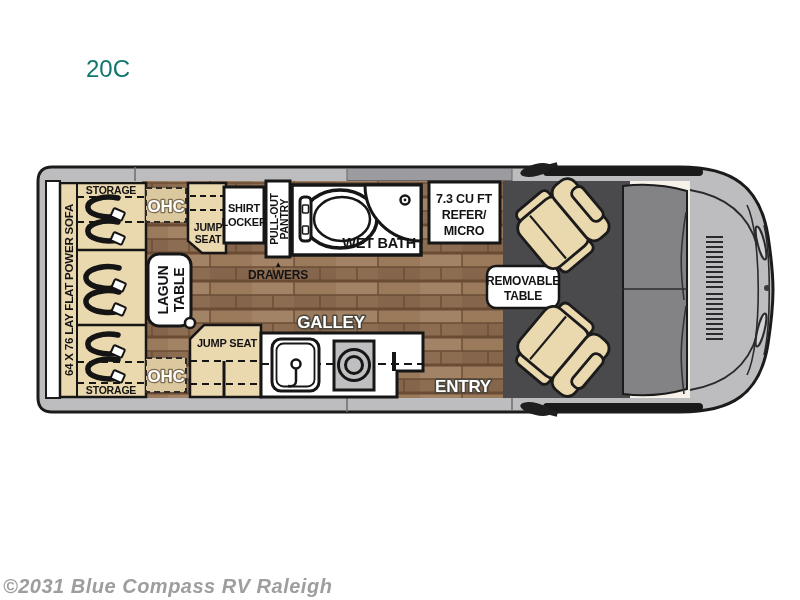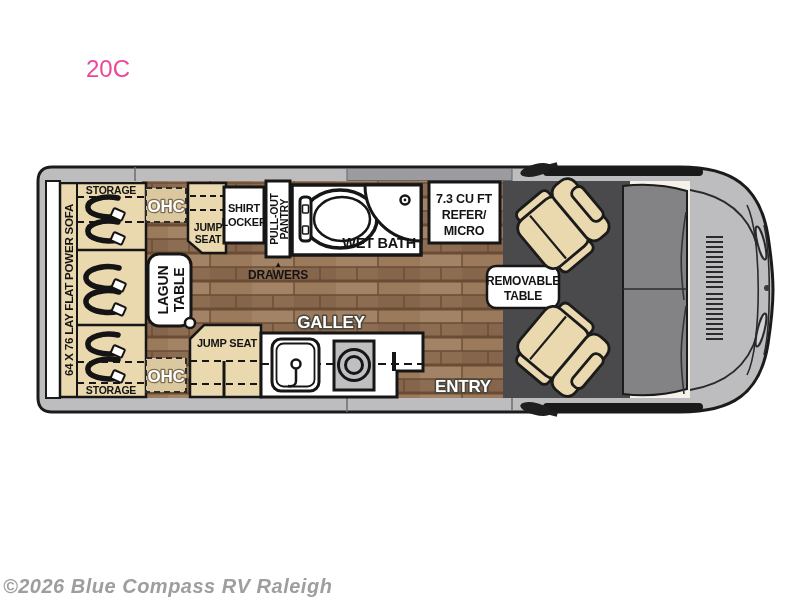--- a/index.html
+++ b/index.html
@@ -1,18 +1,18 @@
 <!DOCTYPE html>
 <html><head>
 <meta charset="utf-8">
 <style>
   html,body{margin:0;padding:0;background:#fff;}
   #stage{position:relative;width:800px;height:600px;background:#ffffff;overflow:hidden;
          font-family:"Liberation Sans",sans-serif;}
-  #plan-title{position:absolute;left:86px;top:55px;font-size:24px;font-weight:500;color:#ec4899;}
+  #plan-title{position:absolute;left:86px;top:55px;font-size:24px;font-weight:500;color:#0f766e;}
   #watermark{position:absolute;left:3px;top:575px;font-size:20px;font-weight:bold;font-style:italic;
              color:#9e9e9e;letter-spacing:.5px;white-space:nowrap;}
   svg text{font-family:"Liberation Sans",sans-serif;font-weight:bold;fill:#131313;letter-spacing:-.2px;}
   svg text.wht{fill:#ffffff;stroke:#4a463c;stroke-width:3px;paint-order:stroke;stroke-linejoin:round;}
   svg text.ohc{fill:#ffffff;stroke:#7d6c50;stroke-width:2.6px;paint-order:stroke;stroke-linejoin:round;}
 </style>
 </head>
 <body>
 
 <div id="stage">
@@ -207,14 +207,14 @@
     <g transform="translate(536,170) rotate(-14)">
       <ellipse rx="16" ry="6" fill="#1f1f1f"></ellipse>
         <rect x="12" y="-2.5" width="10" height="5" fill="#1f1f1f"></rect>
     </g>
     <g transform="translate(536,409) rotate(14)">
       <ellipse rx="16" ry="6" fill="#1f1f1f"></ellipse>
         <rect x="12" y="-2.5" width="10" height="5" fill="#1f1f1f"></rect>
     </g>
   </svg>
 
-  <div id="watermark">©2026 Blue Compass RV Raleigh</div>
+  <div id="watermark">©2031 Blue Compass RV Raleigh</div>
 </div>
 
 </body></html>

